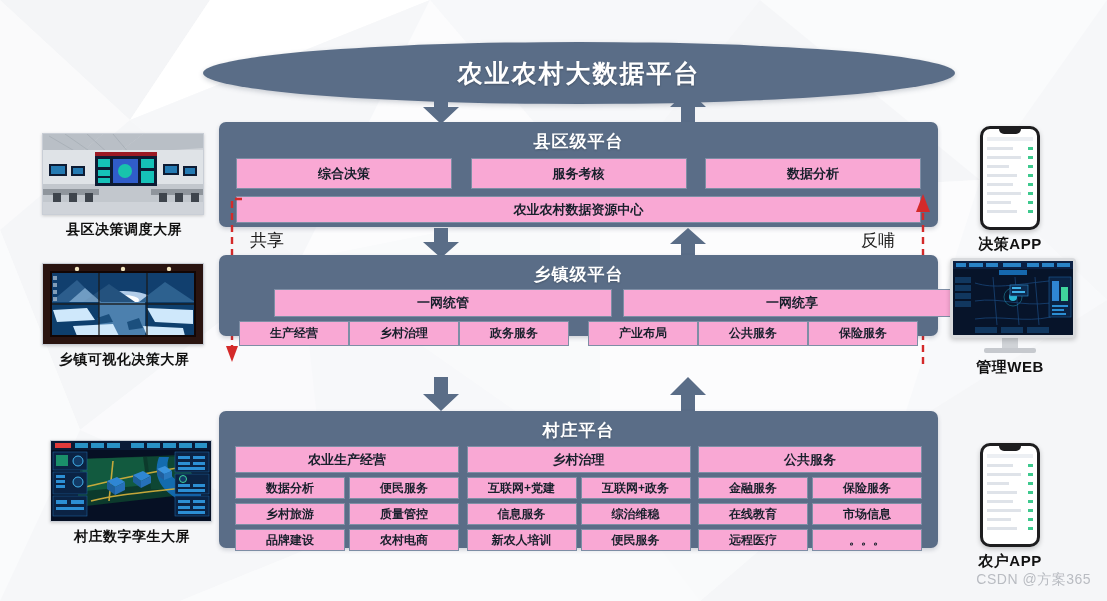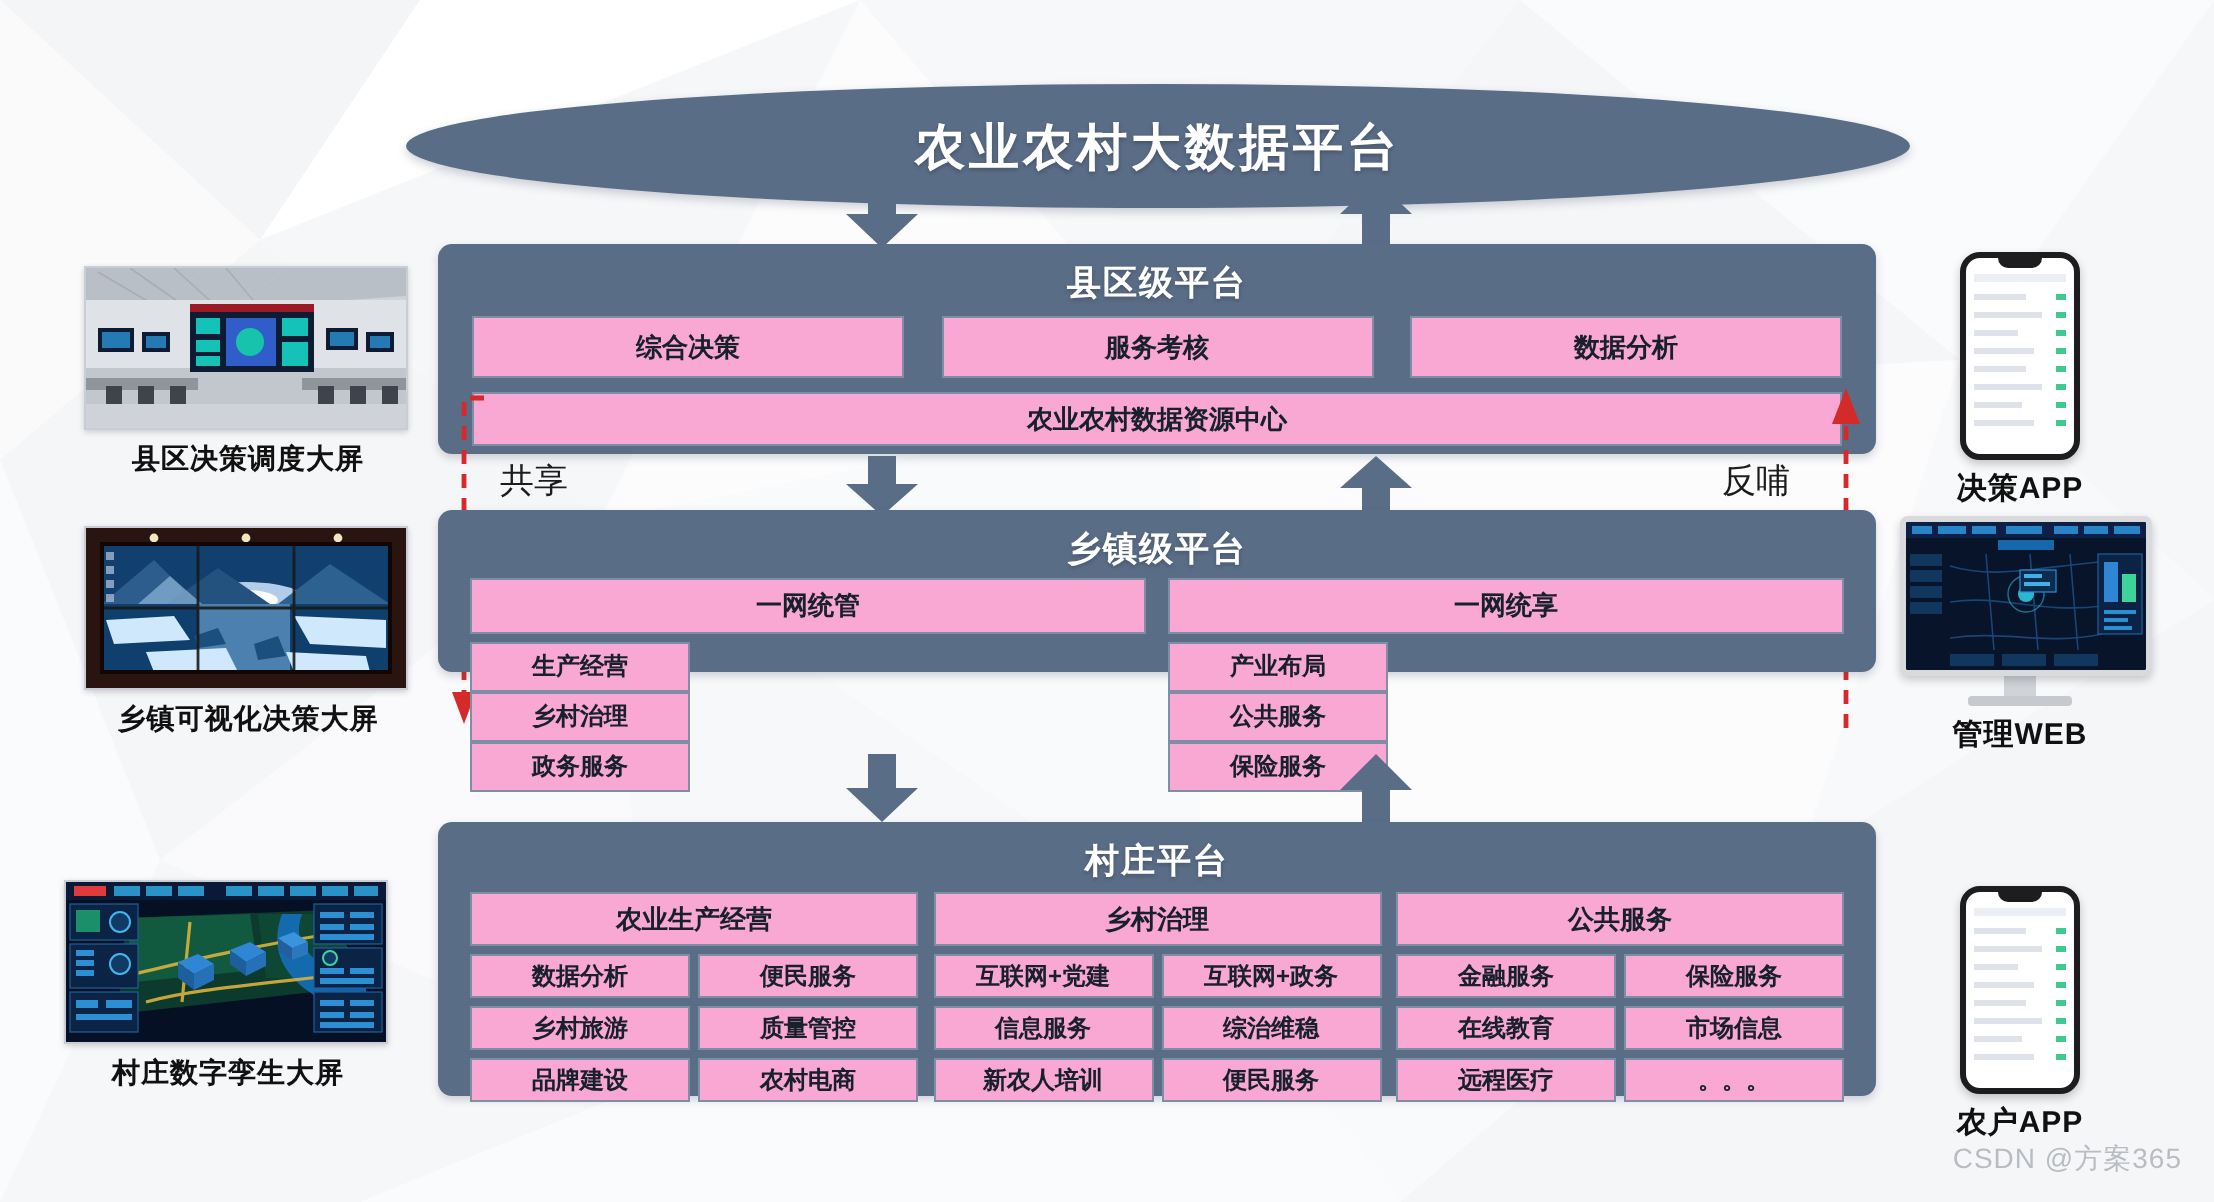--- a/index.html
+++ b/index.html
@@ -90,22 +90,22 @@
   }
 
   
   #panel-town { left: 219px; top: 255px; width: 719px; height: 81px; }
   #town-title { margin-top: 8px; }
   #town-groups {
     position: absolute; left: 16px; top: 34px; width: 687px;
     display: flex; justify-content: space-between;
   }
   .town-group { width: 338px; }
-  .town-group .ghead { height: 28px; width: 100%; }
-  .town-group .grow { display: flex; justify-content: center; margin-top: 4px; flex-direction: column; }
+  .town-group .ghead { height: 28px; width: 100%; margin-left: 39px; }
+  .town-group .grow { display: flex; justify-content: center; margin-top: 4px; }
   .town-group .grow .wbox { width: 110px; height: 25px; }
 
   
   #panel-village { left: 219px; top: 411px; width: 719px; height: 137px; }
   #village-title { margin-top: 8px; }
   #village-groups {
     position: absolute; left: 16px; top: 35px; width: 687px;
     display: flex; justify-content: space-between;
   }
   .vil-group { width: 224px; }
@@ -149,21 +149,21 @@
     margin-top: 6px;
     text-align: center;
     width: 164px;
     font-size: 14px;
     font-weight: bold;
     color: #111111;
     letter-spacing: 0.5px;
   }
   #photo-county { left: 42px; top: 133px; }
   #photo-town   { left: 42px; top: 263px; }
-  #photo-village{ left: 32px; top: 440px; }
+  #photo-village{ left: 50px; top: 440px; }
 
   
   .device-card { position: absolute; text-align: center; }
   .device-cap {
     margin-top: 5px;
     font-size: 15px;
     font-weight: bold;
     color: #111111;
     letter-spacing: 0.5px;
   }

